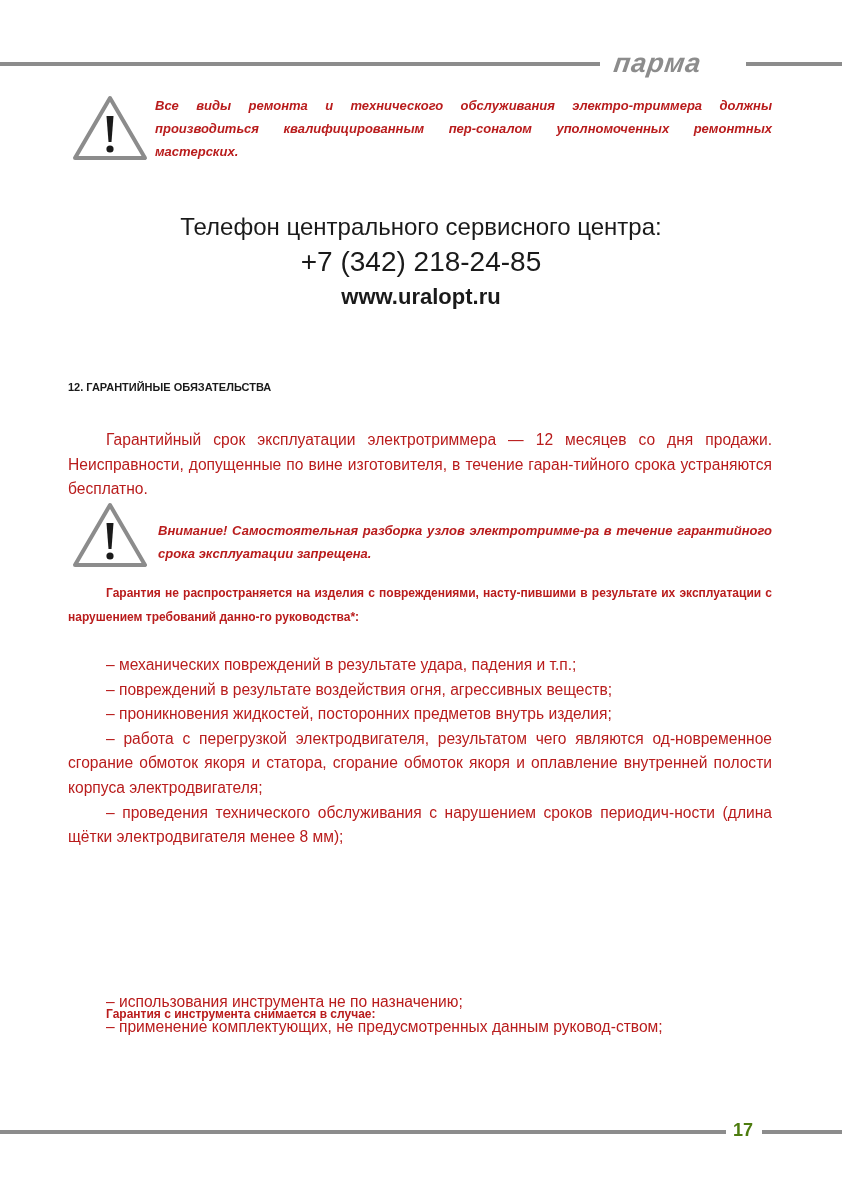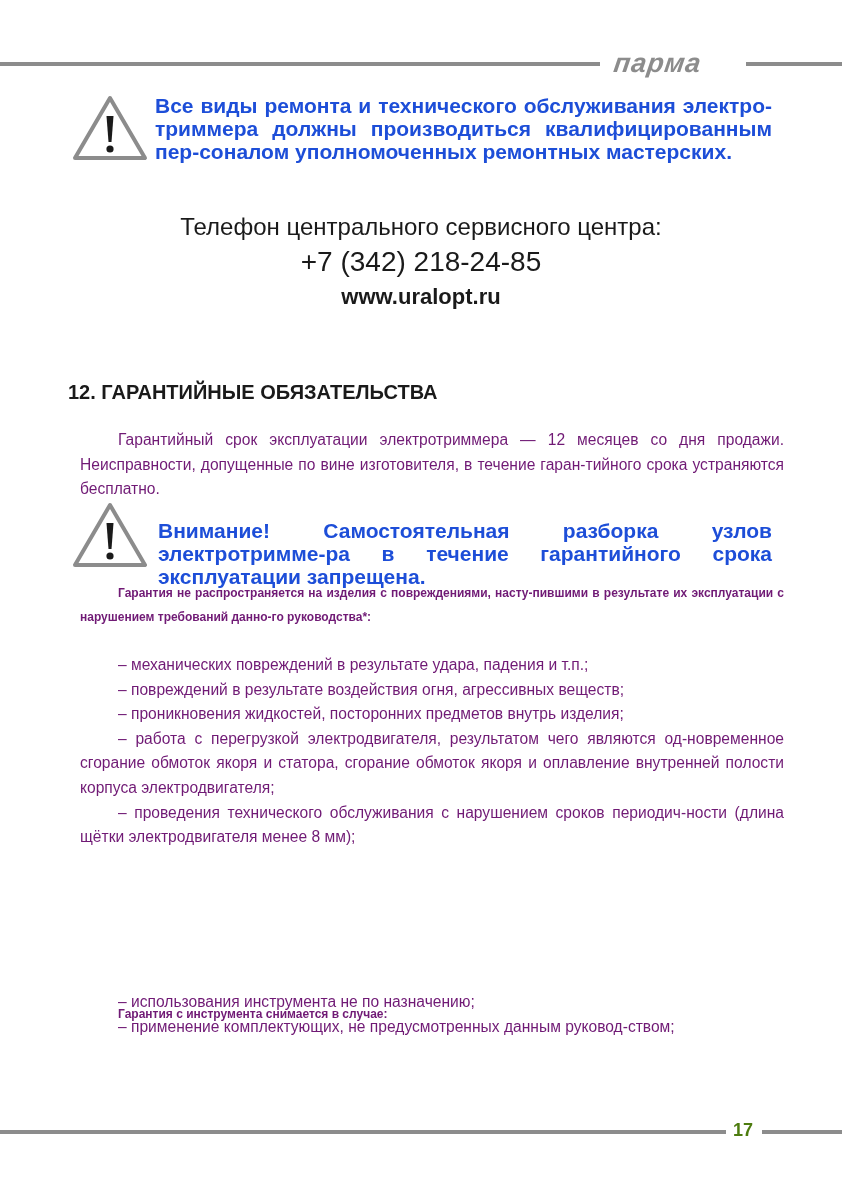--- a/index.html
+++ b/index.html
@@ -5,32 +5,32 @@
   html, body { margin: 0; padding: 0; }
   body {
     width: 842px; height: 1191px; background: #ffffff; position: relative;
     font-family: "Liberation Sans", sans-serif; color: #1a1a1a; overflow: hidden;
   }
   .hdr-line-left { position: absolute; left: 0; top: 62px; width: 600px; height: 4px; background: #8c8c8c; }
   .hdr-logo { position: absolute; left: 614px; top: 48px; font-family: "Liberation Sans", sans-serif; font-weight: bold; font-style: italic; font-size: 27px; color: #8c8c8c; letter-spacing: 1px; line-height: 30px; transform: skewX(-8deg); }
   .hdr-line-right { position: absolute; left: 746px; top: 62px; width: 96px; height: 4px; background: #8c8c8c; }
 
   .warn-icon { position: absolute; }
-  .warn-text { position: absolute; font-weight: bold; font-size: 21px; line-height: 23px; text-align: justify; color: #1d4ed8; }
+  .warn-text { position: absolute; font-weight: bold; font-style: italic; font-size: 13px; line-height: 23px; text-align: justify; color: #b91c1c; }
   .warn1-text { left: 155px; top: 94px; width: 617px; }
   .warn2-text { left: 158px; top: 519px; width: 614px; }
 
   .contact { position: absolute; left: 0; width: 842px; text-align: center; }
   .contact-title { top: 213px; font-size: 24px; font-weight: normal; }
   .contact-phone { top: 246px; font-size: 28px; }
   .contact-site { top: 284px; font-size: 22px; font-weight: bold; }
 
-  .section-title { position: absolute; left: 68px; top: 381px; font-size: 20px; font-weight: bold; }
+  .section-title { position: absolute; left: 68px; top: 381px; font-size: 11px; font-weight: bold; }
 
-  .para { position: absolute; left: 68px; width: 704px; font-size: 15.6px; line-height: 24.6px; text-align: justify; color: #701a75; margin-left: 12px; }
+  .para { position: absolute; left: 68px; width: 704px; font-size: 15.6px; line-height: 24.6px; text-align: justify; color: #b91c1c; }
   .indent { text-indent: 38px; }
   .bold { font-weight: bold; font-size: 12px; }
   .p-intro { top: 428px; }
   .p-notcovered { top: 581px; line-height: 24px; }
   .p-items { top: 653px; }
   .p-items div { text-indent: 38px; }
   .p-void-title { top: 1002px; }
   .p-void-items { top: 990px; }
   .p-void-items div { text-indent: 38px; }
 

